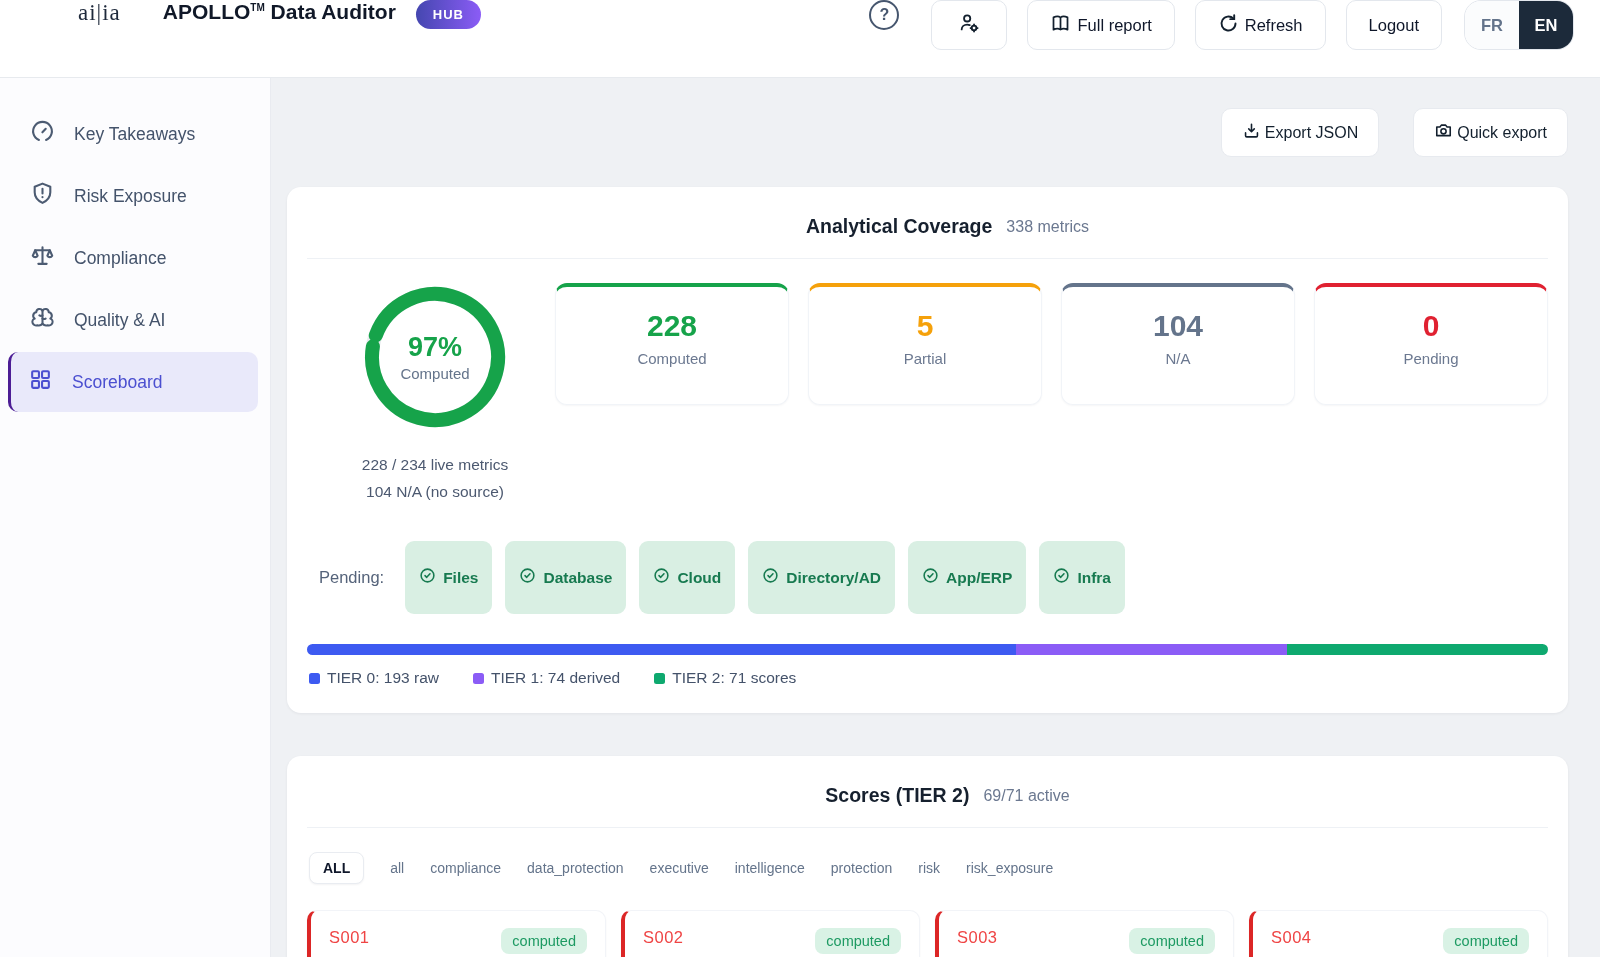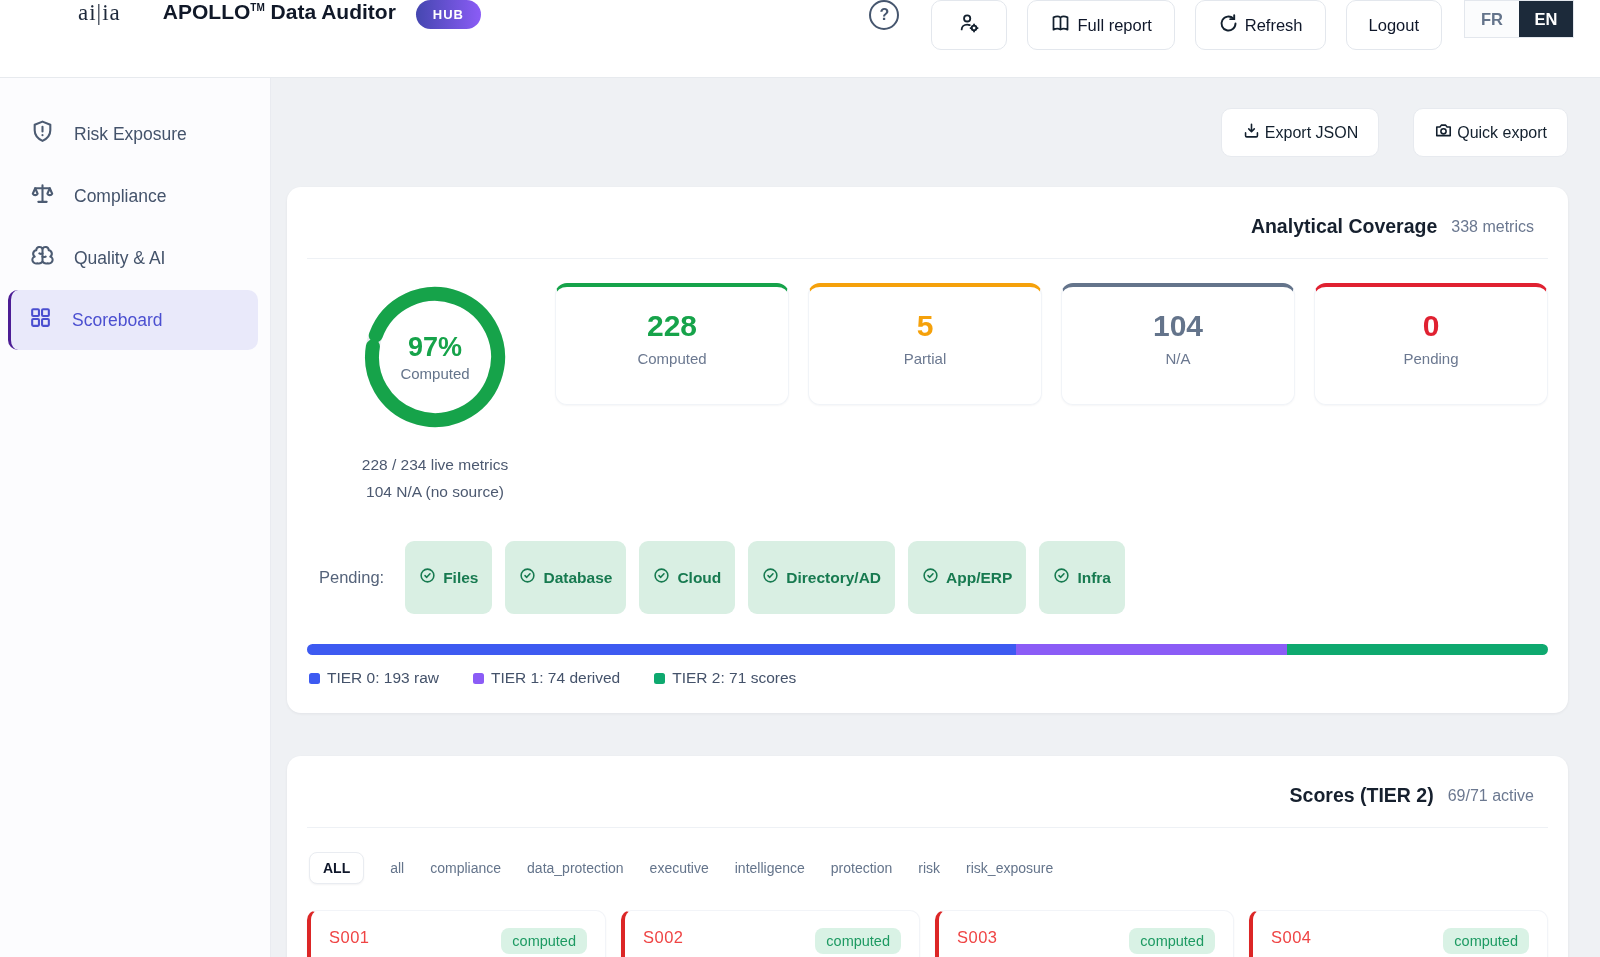--- a/index.html
+++ b/index.html
@@ -15,21 +15,21 @@
   .hub-badge { margin-left:20px; padding:7px 17px; border-radius:999px; color:#fff; font-size:13px;
     font-weight:700; letter-spacing:1px; background:linear-gradient(90deg,#4547b0,#8b5cf6); }
   .header-spacer { flex:1; }
   .help-circle { width:30px; height:30px; border:2.5px solid #46566e; border-radius:50%;
     display:flex; align-items:center; justify-content:center; font-size:16px; font-weight:700; color:#46566e; margin-right:32px; }
   .hbtn { background:#fff; border:1px solid #e3e7ed; border-radius:10px; padding:0 22px; height:50px;
     font-size:16.5px; color:#0f172a; display:flex; align-items:center; gap:6px; margin-right:20px;
     font-family:inherit; cursor:pointer; white-space:nowrap; }
   .hbtn svg { flex:0 0 auto; }
   .hbtn.icon-only { padding:0 26px; }
-  .lang-toggle { display:flex; border-radius:0; overflow:hidden; border:1px solid #e3e7ed; height:38px; margin-left:2px; }
+  .lang-toggle { display:flex; border-radius:17px; overflow:hidden; border:1px solid #e3e7ed; height:50px; margin-left:2px; }
   .lang { width:54px; display:flex; align-items:center; justify-content:center; font-size:16.5px; font-weight:600; cursor:pointer; }
   .lang.fr { background:#fbfcfd; color:#64748b; }
   .lang.en { background:#1c2a3a; color:#ffffff; }
 
   
   .app { display:flex; height:879px; }
   .sidebar { width:271px; background:#fcfcfe; border-right:1px solid #e9ebf0; padding-top:24px; flex:0 0 auto; }
   .side-item { display:flex; align-items:center; gap:19px; margin:2px 12px 2px 8px;
     padding:15px 10px 15px 22px; border-radius:10px; font-size:17.5px; font-weight:500; color:#44536b; cursor:pointer; }
   .side-item svg { width:25px; height:25px; stroke:#4c5b72; }
@@ -38,21 +38,21 @@
 
   .main { flex:1; padding:30px 32px 0 16px; overflow:hidden; }
 
   
   .toolbar { display:flex; justify-content:flex-end; gap:34px; margin-bottom:30px; }
   .tbtn { background:#fff; border:1px solid #e7eaef; border-radius:10px; height:49px; padding:0 20px;
     display:flex; align-items:center; gap:4px; font-size:16px; color:#13202e; font-family:inherit; cursor:pointer; }
 
   
   .card { background:#fff; border-radius:14px; box-shadow:0 1px 3px rgba(16,24,40,.06); padding:28px 20px 26px; }
-  .card-head { display:flex; justify-content:flex-end; align-items:center; padding:0 14px 0 54px;gap:14px; }
+  .card-head { display:flex; justify-content:center; align-items:center; padding:0 14px 0 54px;gap:14px; }
   .card-title { font-size:19.5px; font-weight:700; color:#16202e; }
   .card-meta { font-size:16px; color:#6b7890; }
   .card-divider { height:1px; background:#eef1f5; margin:20px 0 24px; }
 
   
   .coverage-row { display:flex; }
   .donut-col { width:248px; flex:0 0 auto; display:flex; flex-direction:column; align-items:center; padding-left:8px; }
   .donut-wrap { position:relative; width:148px; height:148px; }
   .donut-center { position:absolute; inset:0; display:flex; flex-direction:column; align-items:center; justify-content:center; gap:2px; }
   .donut-pct { font-size:27px; font-weight:700; color:#16a34a; }
@@ -142,20 +142,29 @@
     <span class="lang fr">FR</span>
     <span class="lang en">EN</span>
   </span>
 </div>
 
 <div class="app">
 
   <div class="sidebar">
     <div class="side-item">
       <span>
+        <svg viewBox="0 0 24 24" fill="none" stroke-width="2" stroke-linecap="round">
+            <path d="M8.6 20.1a9 9 0 1 1 6.8 0"></path>
+            <path d="M11.9 12.8l3.2-3.4"></path>
+          </svg>
+      </span>
+      <span>Key Takeaways</span>
+    </div>
+    <div class="side-item">
+      <span>
         <svg viewBox="0 0 24 24" fill="none" stroke-width="2" stroke-linecap="round" stroke-linejoin="round">
             <path d="M12 2.5l7.5 3v5.2c0 4.8-3.1 8.1-7.5 10.3-4.4-2.2-7.5-5.5-7.5-10.3V5.5l7.5-3z"></path>
             <path d="M12 7.5v4.5"></path>
             <path d="M12 15.4v.2"></path>
           </svg>
       </span>
       <span>Risk Exposure</span>
     </div>
     <div class="side-item">
       <span>

